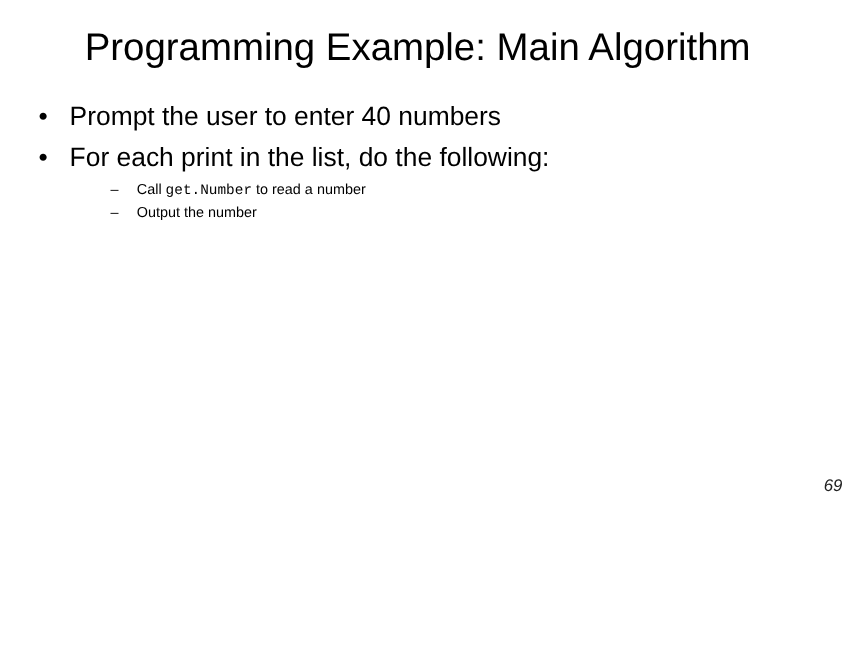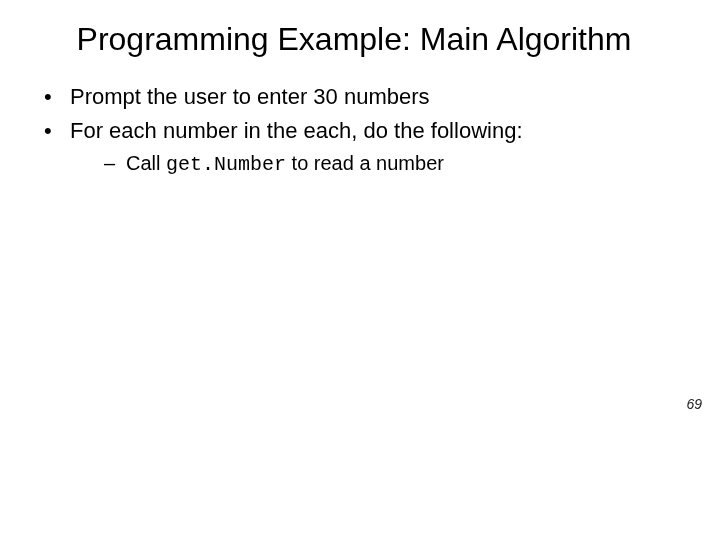--- a/index.html
+++ b/index.html
@@ -10,21 +10,21 @@
     background: #fff;
     font-family: Arial, Helvetica, sans-serif;
     color: #000;
     overflow: hidden;
   }
   .slide {
     width: 720px;
     height: 428px;
     position: relative;
     box-sizing: border-box;
-    padding: 20px 40px 0 28px;
+    padding: 20px 40px 0 16px;
   }
   .title {
     text-align: center;
     font-size: 32px;
     line-height: 1.2;
     margin: 0 0 24px 0;
     font-weight: normal;
   }
   ul.top {
     list-style: none;
@@ -41,21 +41,21 @@
   ul.top > li::before {
     content: "•";
     position: absolute;
     left: 0;
     top: 0;
   }
   ul.sub {
     list-style: none;
     margin: 4px 0 6px 0;
     padding: 0 0 0 34px;
-    font-size: 20px;
+    font-size: 12px;
     line-height: 1.35;
   }
   ul.sub > li {
     position: relative;
     padding-left: 22px;
     margin-bottom: 2px;
   }
   ul.sub > li::before {
     content: "–";
     position: absolute;
@@ -75,26 +75,27 @@
   }
 </style>
 </head>
 <body>
 
 <div class="slide">
 
   <h1 class="title">Programming Example: Main Algorithm</h1>
 
   <ul class="top">
-    <li>Prompt the user to enter 30 numbers</li>
+    <li>Prompt the user to enter 40 numbers</li>
     <li>
-      <span>For each number in the each, do the following:</span>
+      <span>For each print in the list, do the following:</span>
       <ul class="sub">
         <li>
           <span>Call </span><span class="code">get.Number</span><span> to read a number</span>
         </li>
+        <li>Output the number</li>
       </ul>
     </li>
   </ul>
 
   <div class="pagenum">69</div>
 
 </div>
 
 </body></html>

